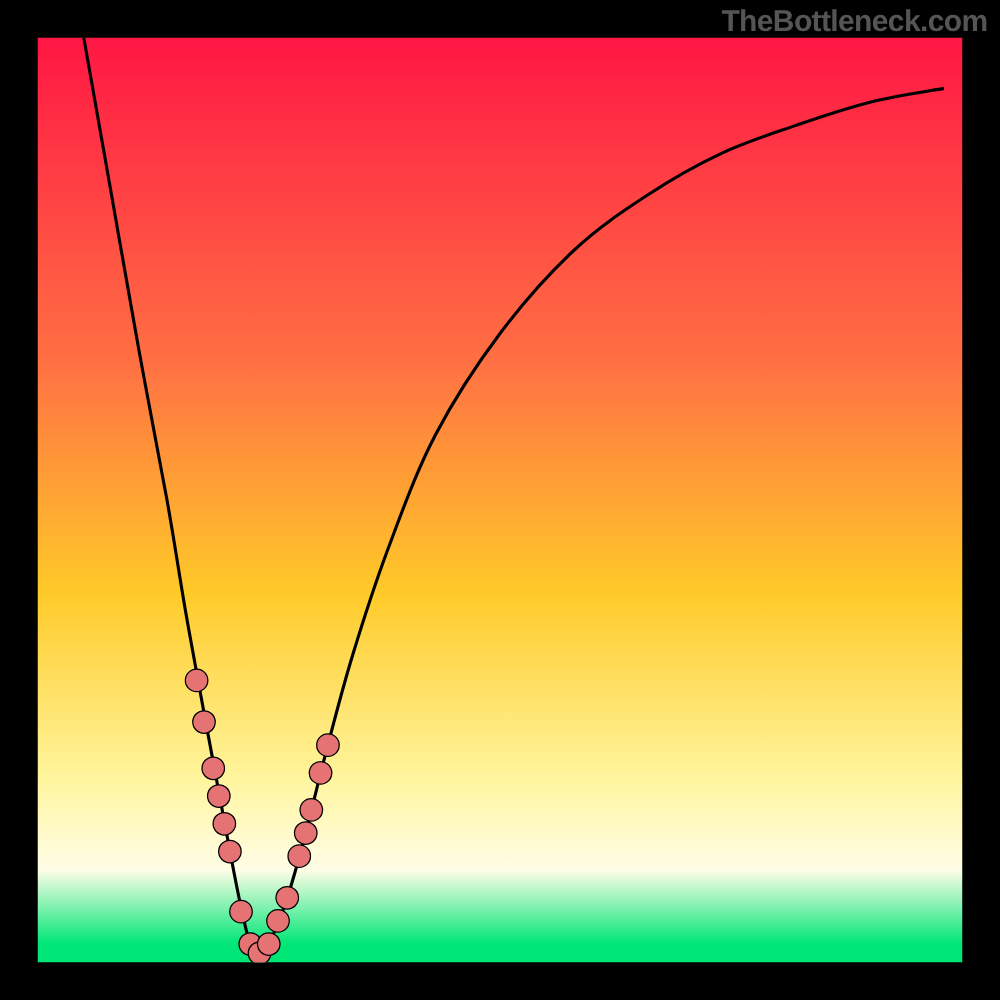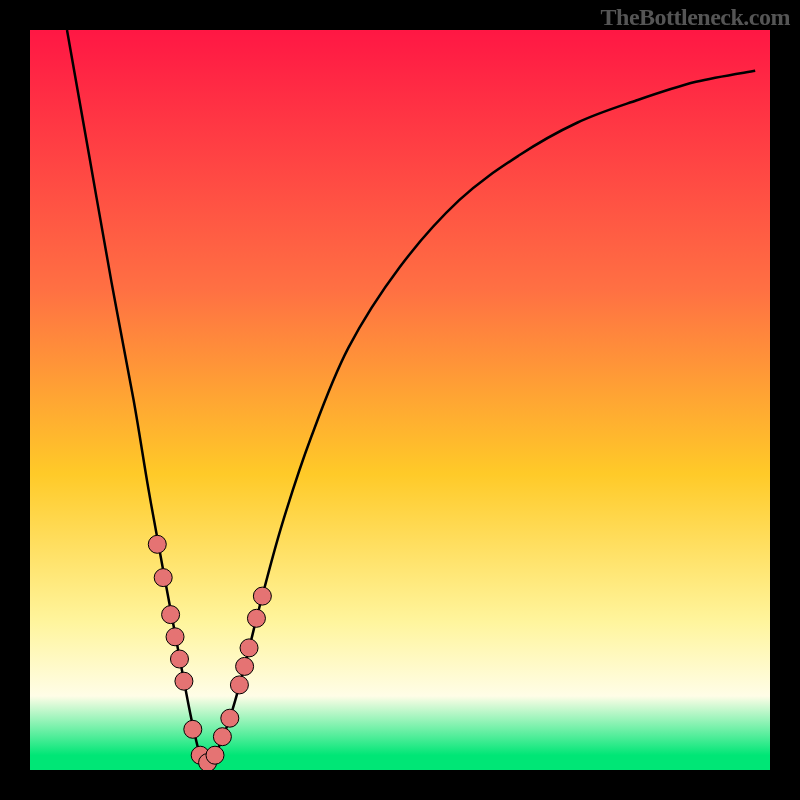--- a/index.html
+++ b/index.html
@@ -11,21 +11,20 @@
     background: #000;
     font-family: Arial, Helvetica, sans-serif;
   }
   .frame {
     position: absolute;
     left: 0;
     top: 0;
     width: 800px;
     height: 800px;
     background: #000;
-    font-family: Liberation Serif, serif;
   }
   .plot {
     position: absolute;
     left: 30px;
     top: 30px;
     width: 740px;
     height: 740px;
   }
   .watermark {
     position: absolute;

